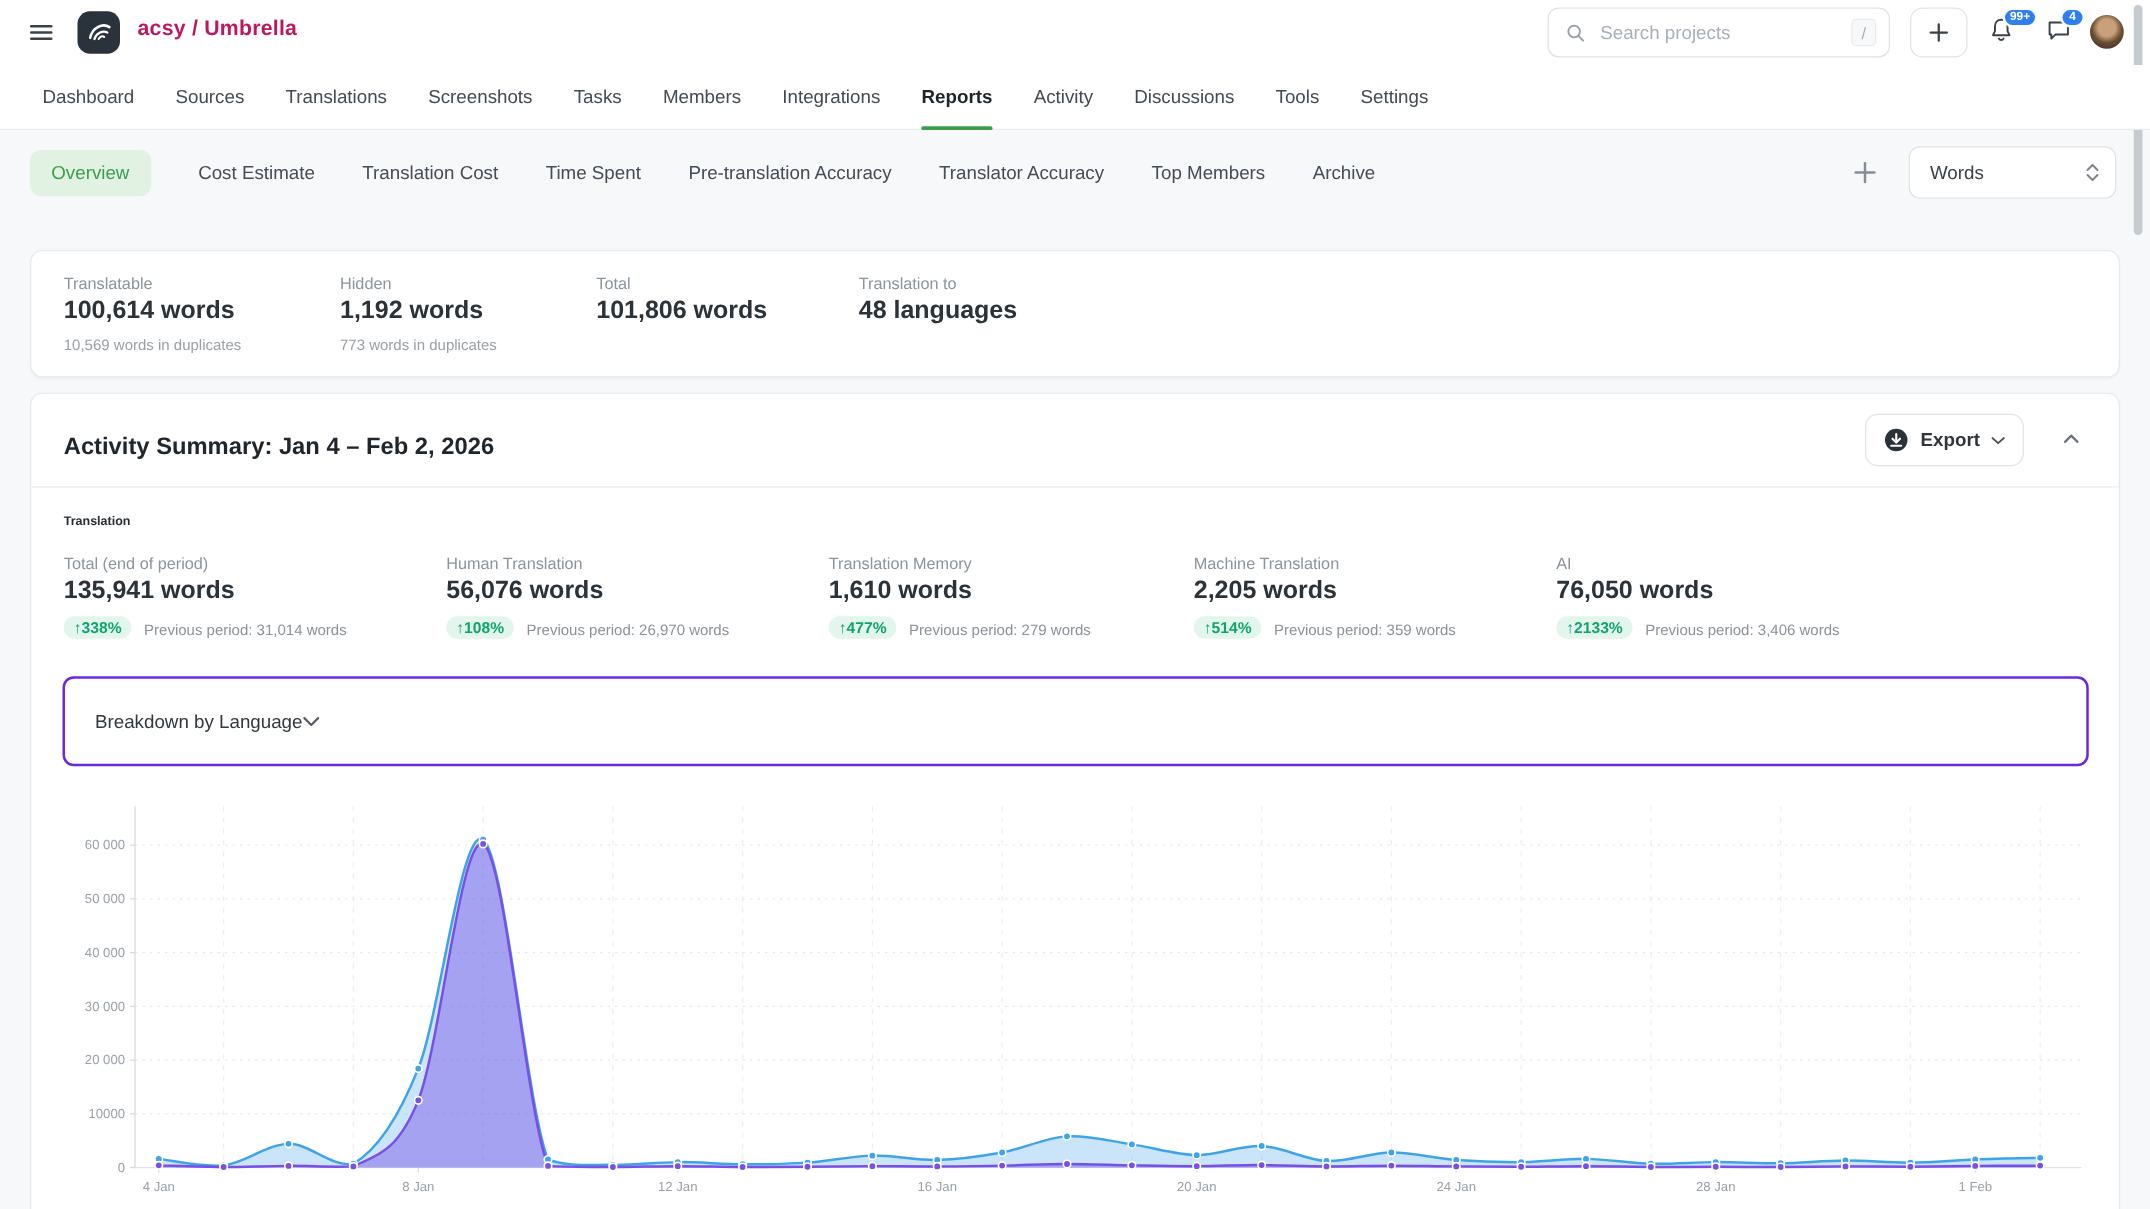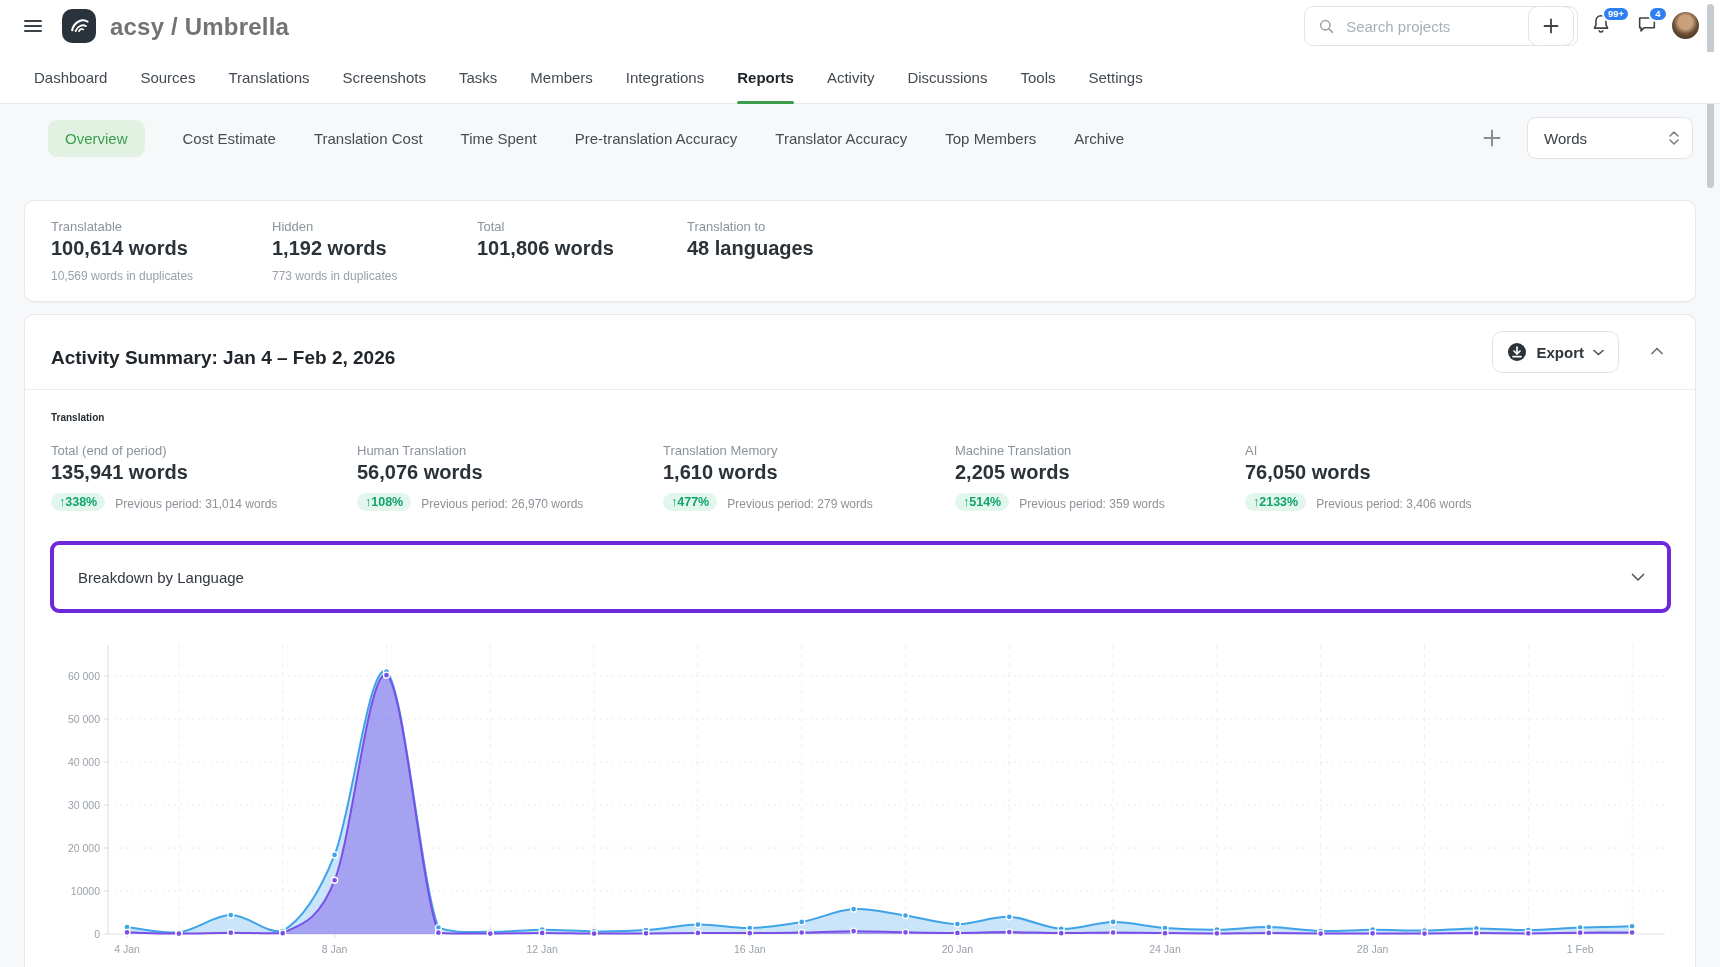--- a/index.html
+++ b/index.html
@@ -6,22 +6,22 @@
     background:#f7f8fa;font-family:"Liberation Sans",sans-serif;
     -webkit-font-smoothing:antialiased;color:#2b3138;}
   .abs{position:absolute;}
   
   .header{position:absolute;top:0;left:0;width:1720px;height:104px;background:#fff;}
   .topbar{position:absolute;top:0;left:0;width:1720px;height:52px;}
   .menu-btn{position:absolute;left:24px;top:17px;width:18px;height:18px;cursor:pointer;}
   .menu-btn span{display:block;height:2px;background:#3a4147;border-radius:2px;margin:3px 0;}
   .logo{position:absolute;left:62px;top:9px;width:34px;height:34px;border-radius:10px;background:#2a333c;
     display:flex;align-items:center;justify-content:center;}
-  .project-title{position:absolute;left:110px;top:13px;font-size:24px;font-weight:700;color:#737373;letter-spacing:.2px;}
-  .search{position:absolute;left:1304px;top:6px;width:274px;height:40px;border:1px solid #e0e4e8;border-radius:9px;
+  .project-title{position:absolute;left:110px;top:13px;font-size:17px;font-weight:700;color:#be185d;letter-spacing:.2px;}
+  .search{position:absolute;left:1238px;top:6px;width:274px;height:40px;border:1px solid #e0e4e8;border-radius:9px;
     background:#fff;display:flex;align-items:center;box-sizing:border-box;padding:0 10px 0 14px;}
   .search input{border:none;outline:none;flex:1;font-size:15px;font-family:"Liberation Sans",sans-serif;color:#333;margin-left:10px;background:transparent;}
   .search input::placeholder{color:#a8afb7;}
   .keycap{width:20px;height:20px;border:1px solid #e9ebee;background:#f7f8f9;border-radius:4px;color:#a8afb7;
     font-size:13px;display:flex;align-items:center;justify-content:center;}
   .plus-btn{position:absolute;left:1528px;top:6px;width:46px;height:40px;border:1px solid #e0e4e8;border-radius:10px;
     background:#fff;display:flex;align-items:center;justify-content:center;cursor:pointer;box-sizing:border-box;}
   .icon-wrap{position:absolute;width:26px;height:26px;top:13px;cursor:pointer;}
   .badge{position:absolute;top:-7px;left:12px;background:#2e7ff2;color:#fff;font-size:9.5px;font-weight:700;
     border:2px solid #fff;border-radius:9px;padding:1px 4px;line-height:10px;min-width:8px;text-align:center;}
@@ -31,21 +31,21 @@
   
   .mainnav{position:absolute;top:52px;left:0;width:1720px;height:52px;background:#fff;
     border-bottom:1px solid #e8eaec;display:flex;align-items:stretch;padding-left:34px;gap:33px;box-sizing:border-box;}
   .nav-item{display:flex;align-items:center;font-size:15px;color:#434a51;cursor:pointer;position:relative;}
   .nav-item.active{color:#1f2428;font-weight:700;}
   .nav-item.active::after{content:"";position:absolute;left:0;right:0;bottom:-1px;height:3px;background:#3c9e4d;border-radius:2px;}
   
   .subtabs{position:absolute;top:104px;left:0;width:1720px;height:68px;display:flex;align-items:center;
     padding-left:24px;gap:38px;box-sizing:border-box;}
   .subtab{font-size:15px;color:#454c53;cursor:pointer;white-space:nowrap;}
-  .subtab.active{background:#e1f2e3;color:#3c9e4d;font-weight:500;padding:10px 17px;border-radius:9px;margin-left:24px;}
+  .subtab.active{background:#e1f2e3;color:#3c9e4d;font-weight:500;padding:10px 17px;border-radius:9px;}
   .subtab-plus{position:absolute;left:1482px;top:24px;width:20px;height:20px;cursor:pointer;}
   .unit-select{position:absolute;left:1527px;top:13px;width:166px;height:42px;border:1px solid #e0e4e8;border-radius:9px;
     background:#fff;display:flex;align-items:center;box-sizing:border-box;padding:0 12px 0 16px;
     font-size:15px;color:#3a4046;cursor:pointer;justify-content:space-between;}
   
   .card{position:absolute;background:#fff;border:1px solid #e6e9ec;border-radius:10px;
     box-shadow:0 1px 2px rgba(16,24,32,.04);box-sizing:border-box;}
   .stats-card{left:24px;top:200px;width:1672px;height:102px;text-align:right;}
   .stat-col{position:absolute;top:0;}
   .stat-label{position:absolute;top:18px;font-size:13px;color:#8b939b;white-space:nowrap;}
@@ -57,22 +57,22 @@
     display:flex;align-items:center;gap:9px;padding:0 14px;cursor:pointer;font-size:15px;font-weight:700;color:#2f353b;box-sizing:border-box;}
   .collapse-btn{position:absolute;right:28px;top:28px;width:18px;height:18px;cursor:pointer;}
   .divider{position:absolute;left:0;top:74px;width:100%;height:1px;background:#eceef0;}
   .section-title{position:absolute;left:26px;top:97px;font-size:10px;font-weight:700;color:#262c31;}
   .metric-col{position:absolute;top:0;}
   .metric-label{position:absolute;top:128px;font-size:13px;color:#8b939b;white-space:nowrap;}
   .metric-value{position:absolute;top:146px;font-size:20px;font-weight:700;color:#2b3238;white-space:nowrap;}
   .metric-row{position:absolute;top:178px;display:flex;align-items:flex-end;gap:10px;white-space:nowrap;}
   .delta-badge{background:#e3f6ed;color:#10a46c;font-size:12.5px;font-weight:700;border-radius:10px;padding:2px 8px;}
   .metric-note{font-size:12px;color:#8b9299;}
-  .breakdown-card{position:absolute;left:25px;top:226px;width:1621px;height:72px;border:4px solid #6d28d9;border-radius:9px;
-    background:#fff;display:flex;align-items:center;justify-content:space-between;padding:0 22px 0 24px;
+  .breakdown-card{position:absolute;left:25px;top:226px;width:1621px;height:72px;border:2px solid #6d28d9;border-radius:9px;
+    background:#fff;display:flex;align-items:center;padding:0 22px 0 24px;
     box-sizing:border-box;cursor:pointer;}
   .breakdown-label{font-size:15px;font-weight:500;color:#32383e;}
   svg text{font-family:"Liberation Sans",sans-serif;}
 </style>
 </head>
 <body>
 
 <div class="header">
   <div class="topbar">
     <div class="menu-btn">

